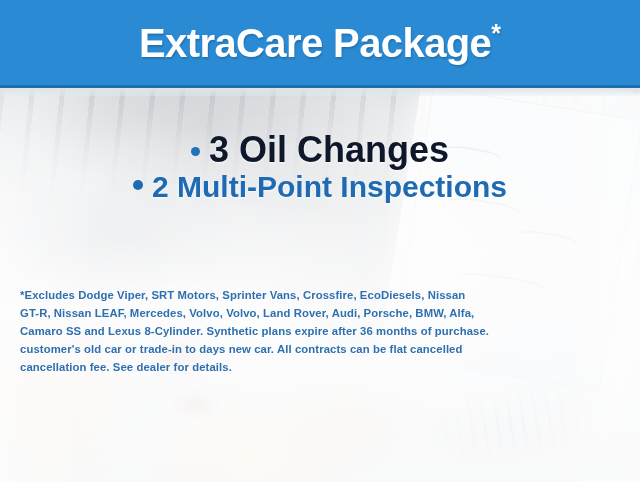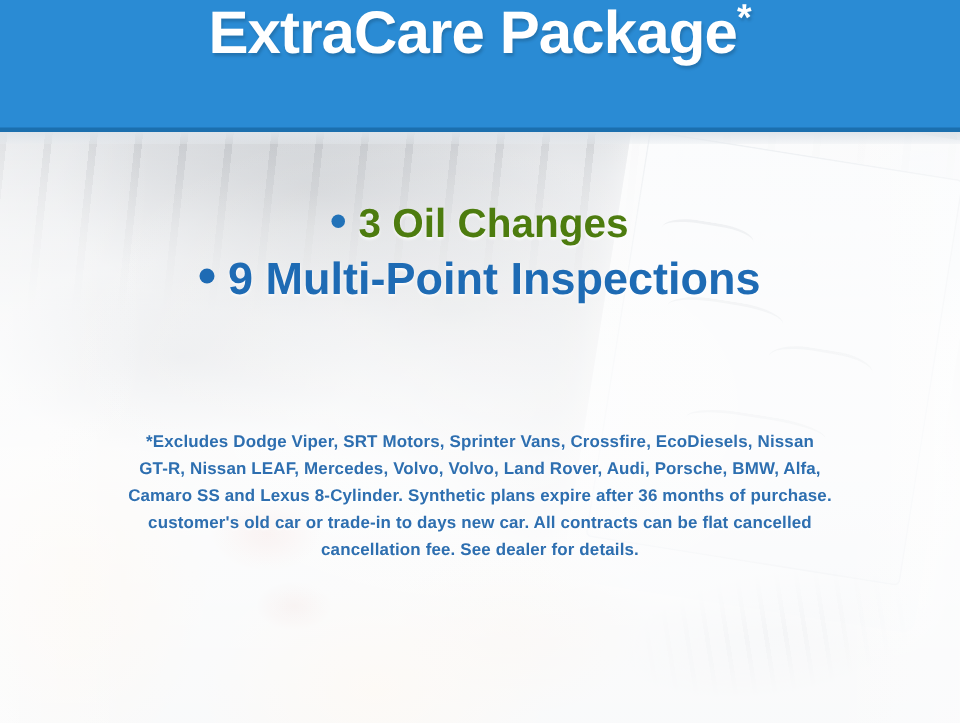--- a/index.html
+++ b/index.html
@@ -125,20 +125,21 @@
   
   .header-band {
     position: absolute;
     left: 0; top: 0;
     width: 640px;
     height: 88px;
     background: #2a8bd4;
     border-bottom: 3px solid #1b6fae;
     box-sizing: border-box;
     display: flex;
+    align-items: center;
     justify-content: center;
   }
   .header-title {
     color: #ffffff;
     font-size: 40px;
     font-weight: bold;
     letter-spacing: -0.6px;
     line-height: 1;
     text-shadow: 1px 2px 2px rgba(0,0,0,.17);
     white-space: nowrap;
@@ -160,22 +161,22 @@
 
   
   .benefits {
     position: absolute;
     left: 0;
     top: 132px;
     width: 640px;
     text-align: center;
   }
   .benefit-line {
-    color: #4d7c0f;
-    font-size: 27px;
+    color: #0f172a;
+    font-size: 36px;
     font-weight: bold;
     line-height: 35px;
     white-space: nowrap;
     text-shadow: 0 1px 2px rgba(255,255,255,.85);
   }
   .benefit-line.is-lead {
     font-size: 30px;
     line-height: 39px;
     color: #1e6bb4;
   }
@@ -194,21 +195,20 @@
     vertical-align: 7px;
     background: #1e6bb4;
   }
 
   
   .disclaimer {
     position: absolute;
     left: 20px;
     top: 286px;
     width: 600px;
-    text-align: center;
     color: #2e6fb0;
     font-size: 11.3px;
     font-weight: bold;
     line-height: 18.1px;
     letter-spacing: .1px;
     text-shadow: 0 1px 1px rgba(255,255,255,.9);
   }
   .disclaimer-line {
     white-space: nowrap;
   }
@@ -237,21 +237,21 @@
     <div class="photo-layer bg-vignette"></div>
   </div>
 
   <div class="header-band">
     <h1 class="header-title"><span>ExtraCare Package</span><sup class="asterisk">*</sup></h1>
   </div>
   <div class="header-underline"></div>
 
   <div class="benefits">
     <div class="benefit-line"><span class="benefit-bullet"></span><span>3 Oil Changes</span></div>
-    <div class="benefit-line is-lead"><span class="benefit-bullet"></span><span>9 Multi-Point Inspections</span></div>
+    <div class="benefit-line is-lead"><span class="benefit-bullet"></span><span>2 Multi-Point Inspections</span></div>
   </div>
 
   <div class="disclaimer">
     <div class="disclaimer-line">*Excludes Dodge Viper, SRT Motors, Sprinter Vans, Crossfire, EcoDiesels, Nissan</div>
     <div class="disclaimer-line">GT-R, Nissan LEAF, Mercedes, Volvo, Volvo, Land Rover, Audi, Porsche, BMW, Alfa,</div>
     <div class="disclaimer-line">Camaro SS and Lexus 8-Cylinder. Synthetic plans expire after 36 months of purchase.</div>
     <div class="disclaimer-line">customer's old car or trade-in to days new car. All contracts can be flat cancelled</div>
     <div class="disclaimer-line">cancellation fee. See dealer for details.</div>
   </div>
 

